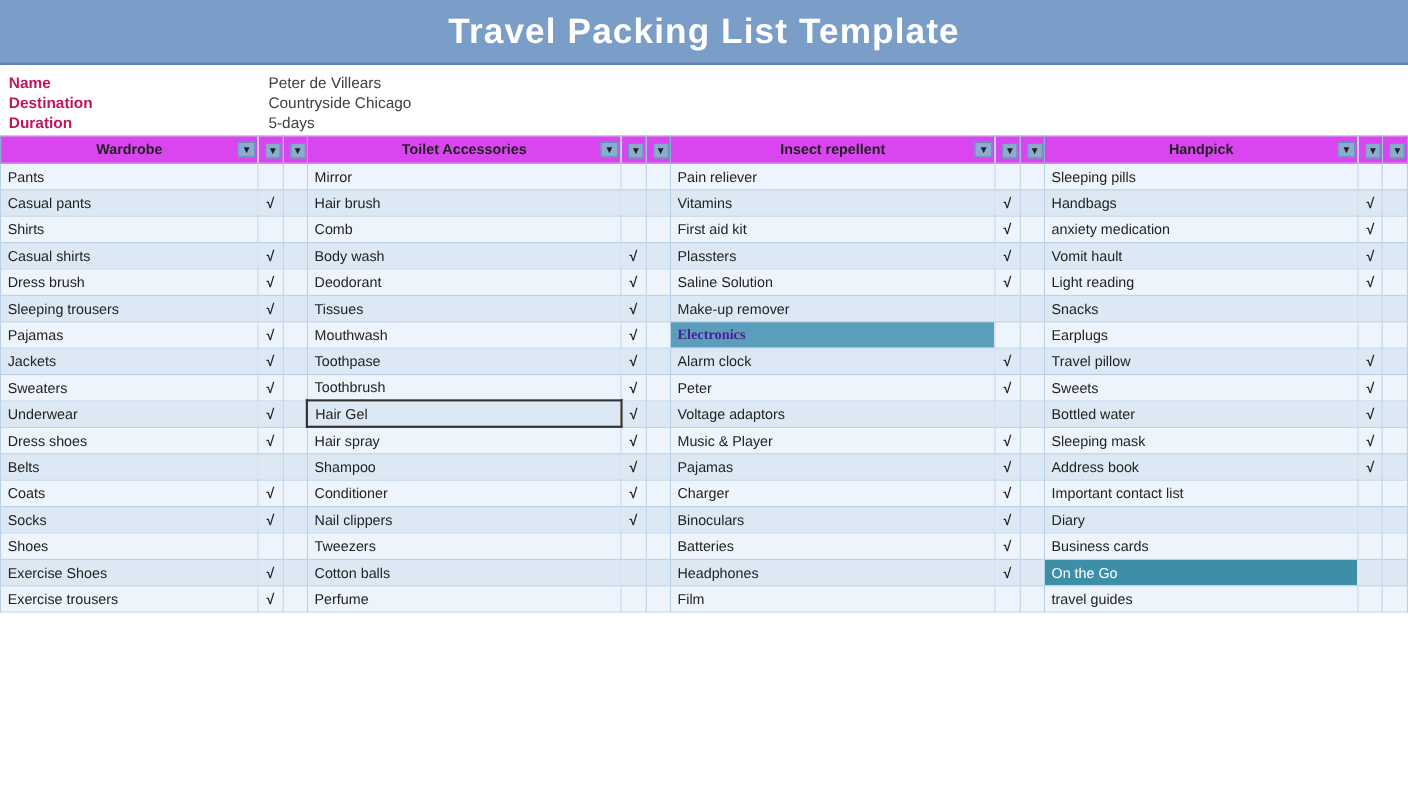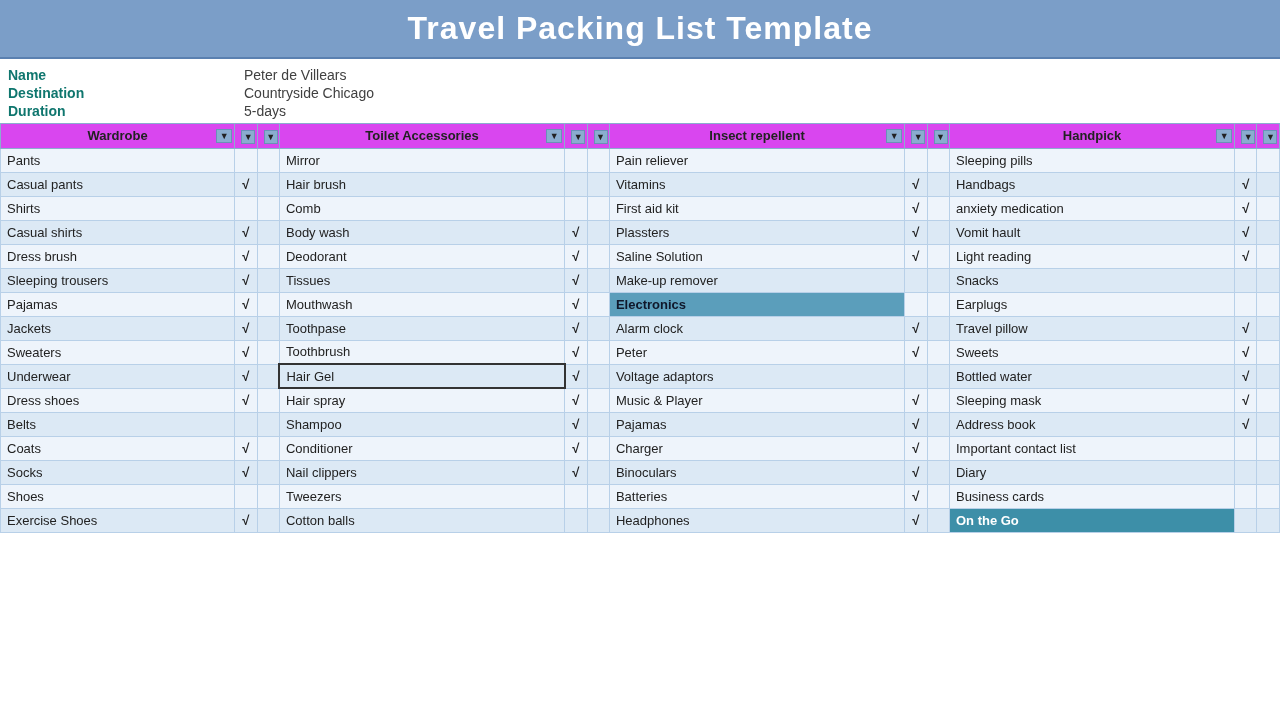--- a/index.html
+++ b/index.html
@@ -18,21 +18,21 @@
     }
 
     .info-section {
       padding: 8px 4px 4px 4px;
       display: grid;
       grid-template-columns: 240px 1fr;
       row-gap: 2px;
       font-size: 14px;
     }
 
-    .info-label { font-weight: bold; color: #0f766e; padding-left: 4px; }
+    .info-label { font-weight: bold; color: #be185d; padding-left: 4px; }
     .info-value { color: #404040; }
 
     .table-container {
       overflow: hidden;
     }
 
     table {
       width: 100%;
       border-collapse: collapse;
       table-layout: fixed;
@@ -91,33 +91,34 @@
       white-space: nowrap;
     }
 
     td.check {
       text-align: center;
       font-weight: bold;
     }
 
     td.header-category {
       background: #5b9ebb !important;
-      color: #0f172a;
+      color: #4c1d95;
       font-weight: bold;
+      font-family: Liberation Serif, serif;
     }
 
     td.selected {
       border: 2px solid #333 !important;
       background: #dce9f5 !important;
     }
 
     td.highlighted {
       background: #3d8fa8 !important;
       color: white !important;
-      font-weight: bold;
+      font-weight: normal;
       margin-top: 37px;
     }
 
     .small-btn {
       display: inline-block;
       width: 14px;
       height: 14px;
       background: #8aadcf;
       border: 1px solid #6a90b8;
       font-size: 9px;
@@ -409,15 +410,29 @@
           <td>Cotton balls</td>
           <td class="check"></td>
           <td class="check"></td>
           <td>Headphones</td>
           <td class="check">√</td>
           <td class="check"></td>
           <td class="highlighted">On the Go</td>
           <td class="check"></td>
           <td class="check"></td>
         </tr>
+        <tr>
+          <td>Exercise trousers</td>
+          <td class="check">√</td>
+          <td class="check"></td>
+          <td>Perfume</td>
+          <td class="check"></td>
+          <td class="check"></td>
+          <td>Film</td>
+          <td class="check"></td>
+          <td class="check"></td>
+          <td>travel guides</td>
+          <td class="check"></td>
+          <td class="check"></td>
+        </tr>
       </tbody>
   </table>
 </div>
 
 </body></html>

